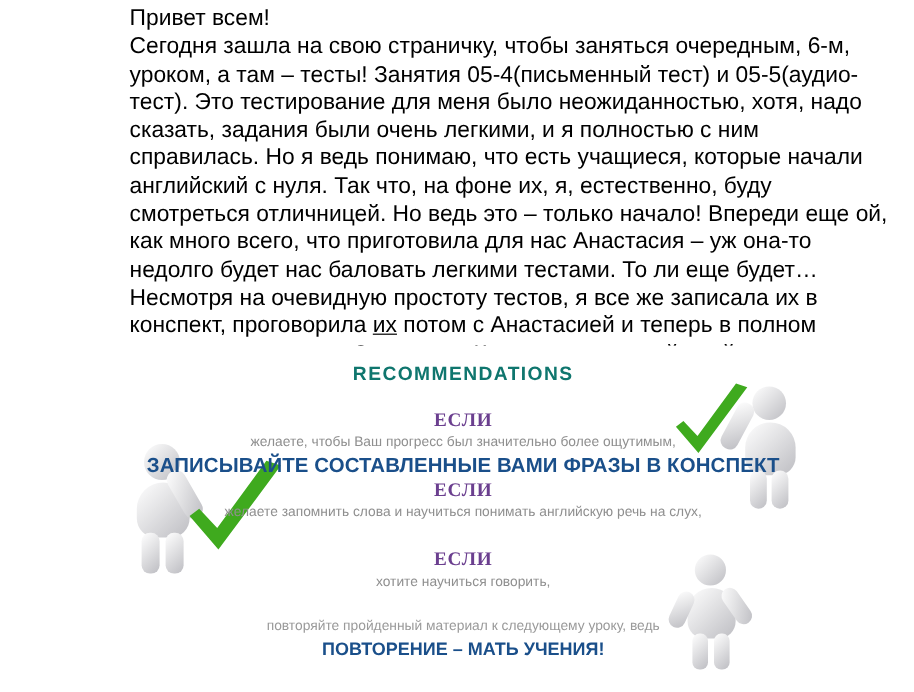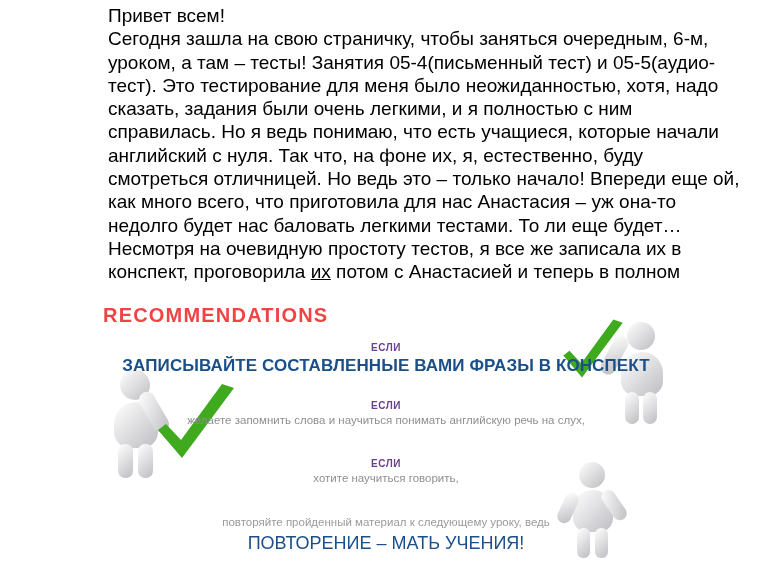--- a/index.html
+++ b/index.html
@@ -42,34 +42,35 @@
     top: 288px;
     width: 566px;
     height: 282px;
     background: #ffffff;
   }
   .slide-title {
     position: absolute;
     left: 0;
     top: 16px;
     width: 566px;
-    font-family: "Liberation Sans", sans-serif;
-    font-size: 20px;
+    text-align: center;
+    font-family: "Liberation Sans", sans-serif;
+    font-size: 16px;
     font-weight: bold;
     letter-spacing: 1.2px;
-    color: #ef4444;
+    color: #0f766e;
   }
   .rec-group {
     position: absolute;
     width: 566px;
     text-align: center;
   }
   .rec-if {
-    font-family: Liberation Sans, sans-serif;
-    font-size: 10px;
+    font-family: Liberation Serif, serif;
+    font-size: 16px;
     font-weight: bold;
     color: #6b3f8f;
     letter-spacing: 0.6px;
   }
   .rec-sub {
     font-family: "Liberation Sans", sans-serif;
     font-size: 11.5px;
     color: #8f8f8f;
     margin-top: 3px;
   }
@@ -86,22 +87,22 @@
   .g3 { top: 170px; }
   .g4 { top: 228px; }
   .rec-last-line {
     font-family: "Liberation Sans", sans-serif;
     font-size: 11.5px;
     color: #9a9a9a;
     margin-top: 0;
   }
   .rec-last-bold {
     font-family: "Liberation Sans", sans-serif;
-    font-size: 18px;
-    font-weight: normal;
+    font-size: 15px;
+    font-weight: bold;
     color: #1a4f8a;
     margin-top: 5px;
   }
 
   
   .figure {
     position: absolute;
   }
   .fig-left { left: 3px; top: 76px; width: 135px; height: 120px; }
   .fig-right { left: 452px; top: 24px; width: 130px; height: 120px; }
@@ -171,20 +172,21 @@
       <div class="body-part" style="left:44px; top:4px; width:26px; height:26px;"></div>
       <div class="body-part" style="left:38px; top:32px; width:40px; height:42px; border-radius:20px 20px 14px 14px;"></div>
       <div class="body-part" style="left:72px; top:30px; width:14px; height:34px; border-radius:7px; transform: rotate(-35deg);"></div>
       <div class="body-part" style="left:26px; top:34px; width:14px; height:32px; border-radius:7px; transform: rotate(25deg);"></div>
       <div class="body-part" style="left:42px; top:70px; width:13px; height:30px; border-radius:6px;"></div>
       <div class="body-part" style="left:60px; top:70px; width:13px; height:30px; border-radius:6px;"></div>
     </div>
 
     <div class="rec-group g1">
       <div class="rec-if">ЕСЛИ</div>
+      <div class="rec-sub">желаете, чтобы Ваш прогресс был значительно более ощутимым,</div>
       <div class="rec-main">ЗАПИСЫВАЙТЕ СОСТАВЛЕННЫЕ ВАМИ ФРАЗЫ В КОНСПЕКТ</div>
     </div>
 
     <div class="rec-group g2">
       <div class="rec-if">ЕСЛИ</div>
       <div class="rec-sub">желаете запомнить слова и научиться понимать английскую речь на слух,</div>
     </div>
 
     <div class="rec-group g3">
       <div class="rec-if">ЕСЛИ</div>

